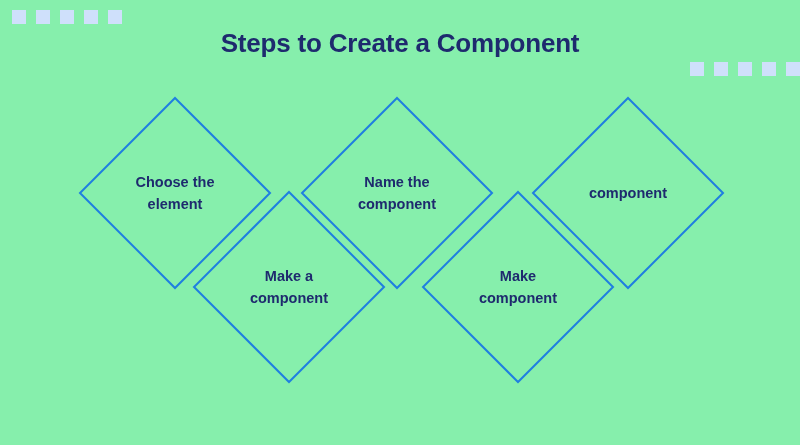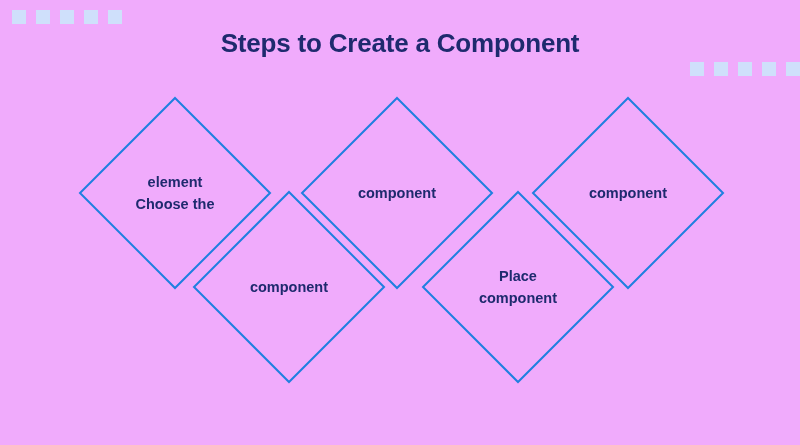--- a/index.html
+++ b/index.html
@@ -10,21 +10,21 @@
     width: 800px;
     height: 445px;
     background: #ffffff;
     font-family: "Liberation Sans", sans-serif;
     overflow: hidden;
   }
   #canvas {
     position: relative;
     width: 800px;
     height: 445px;
-    background: #f0abfc;
+    background: #86efac;
   }
 
   
   .dot-row {
     position: absolute;
     display: flex;
   }
   .dot-row .dot {
     width: 14px;
     height: 14px;
@@ -119,52 +119,54 @@
 
   <div id="page-title">Steps to Create a Component</div>
 
   <div id="diagram">
       <div class="diamond row-top" style="left: 78px;">
         <svg class="shape" viewBox="0 0 194 194">
           <polygon points="97,2 192,97 97,192 2,97" fill="none" stroke="#1f7fe0" stroke-width="2"></polygon>
         </svg>
         <div class="dlabel">
           <div>
+            <div>Choose the</div>
             <div>element</div>
-            <div>Choose the</div>
           </div>
         </div>
       </div>
       <div class="diamond row-bot" style="left: 192px;">
         <svg class="shape" viewBox="0 0 194 194">
           <polygon points="97,2 192,97 97,192 2,97" fill="none" stroke="#1f7fe0" stroke-width="2"></polygon>
         </svg>
         <div class="dlabel">
           <div>
+            <div>Make a</div>
             <div>component</div>
           </div>
         </div>
       </div>
       <div class="diamond row-top" style="left: 300px;">
         <svg class="shape" viewBox="0 0 194 194">
           <polygon points="97,2 192,97 97,192 2,97" fill="none" stroke="#1f7fe0" stroke-width="2"></polygon>
         </svg>
         <div class="dlabel">
           <div>
+            <div>Name the</div>
             <div>component</div>
           </div>
         </div>
       </div>
       <div class="diamond row-bot" style="left: 421px;">
         <svg class="shape" viewBox="0 0 194 194">
           <polygon points="97,2 192,97 97,192 2,97" fill="none" stroke="#1f7fe0" stroke-width="2"></polygon>
         </svg>
         <div class="dlabel">
           <div>
-            <div>Place</div>
+            <div>Make</div>
             <div>component</div>
           </div>
         </div>
       </div>
       <div class="diamond row-top" style="left: 531px;">
         <svg class="shape" viewBox="0 0 194 194">
           <polygon points="97,2 192,97 97,192 2,97" fill="none" stroke="#1f7fe0" stroke-width="2"></polygon>
         </svg>
         <div class="dlabel">
           <div>

